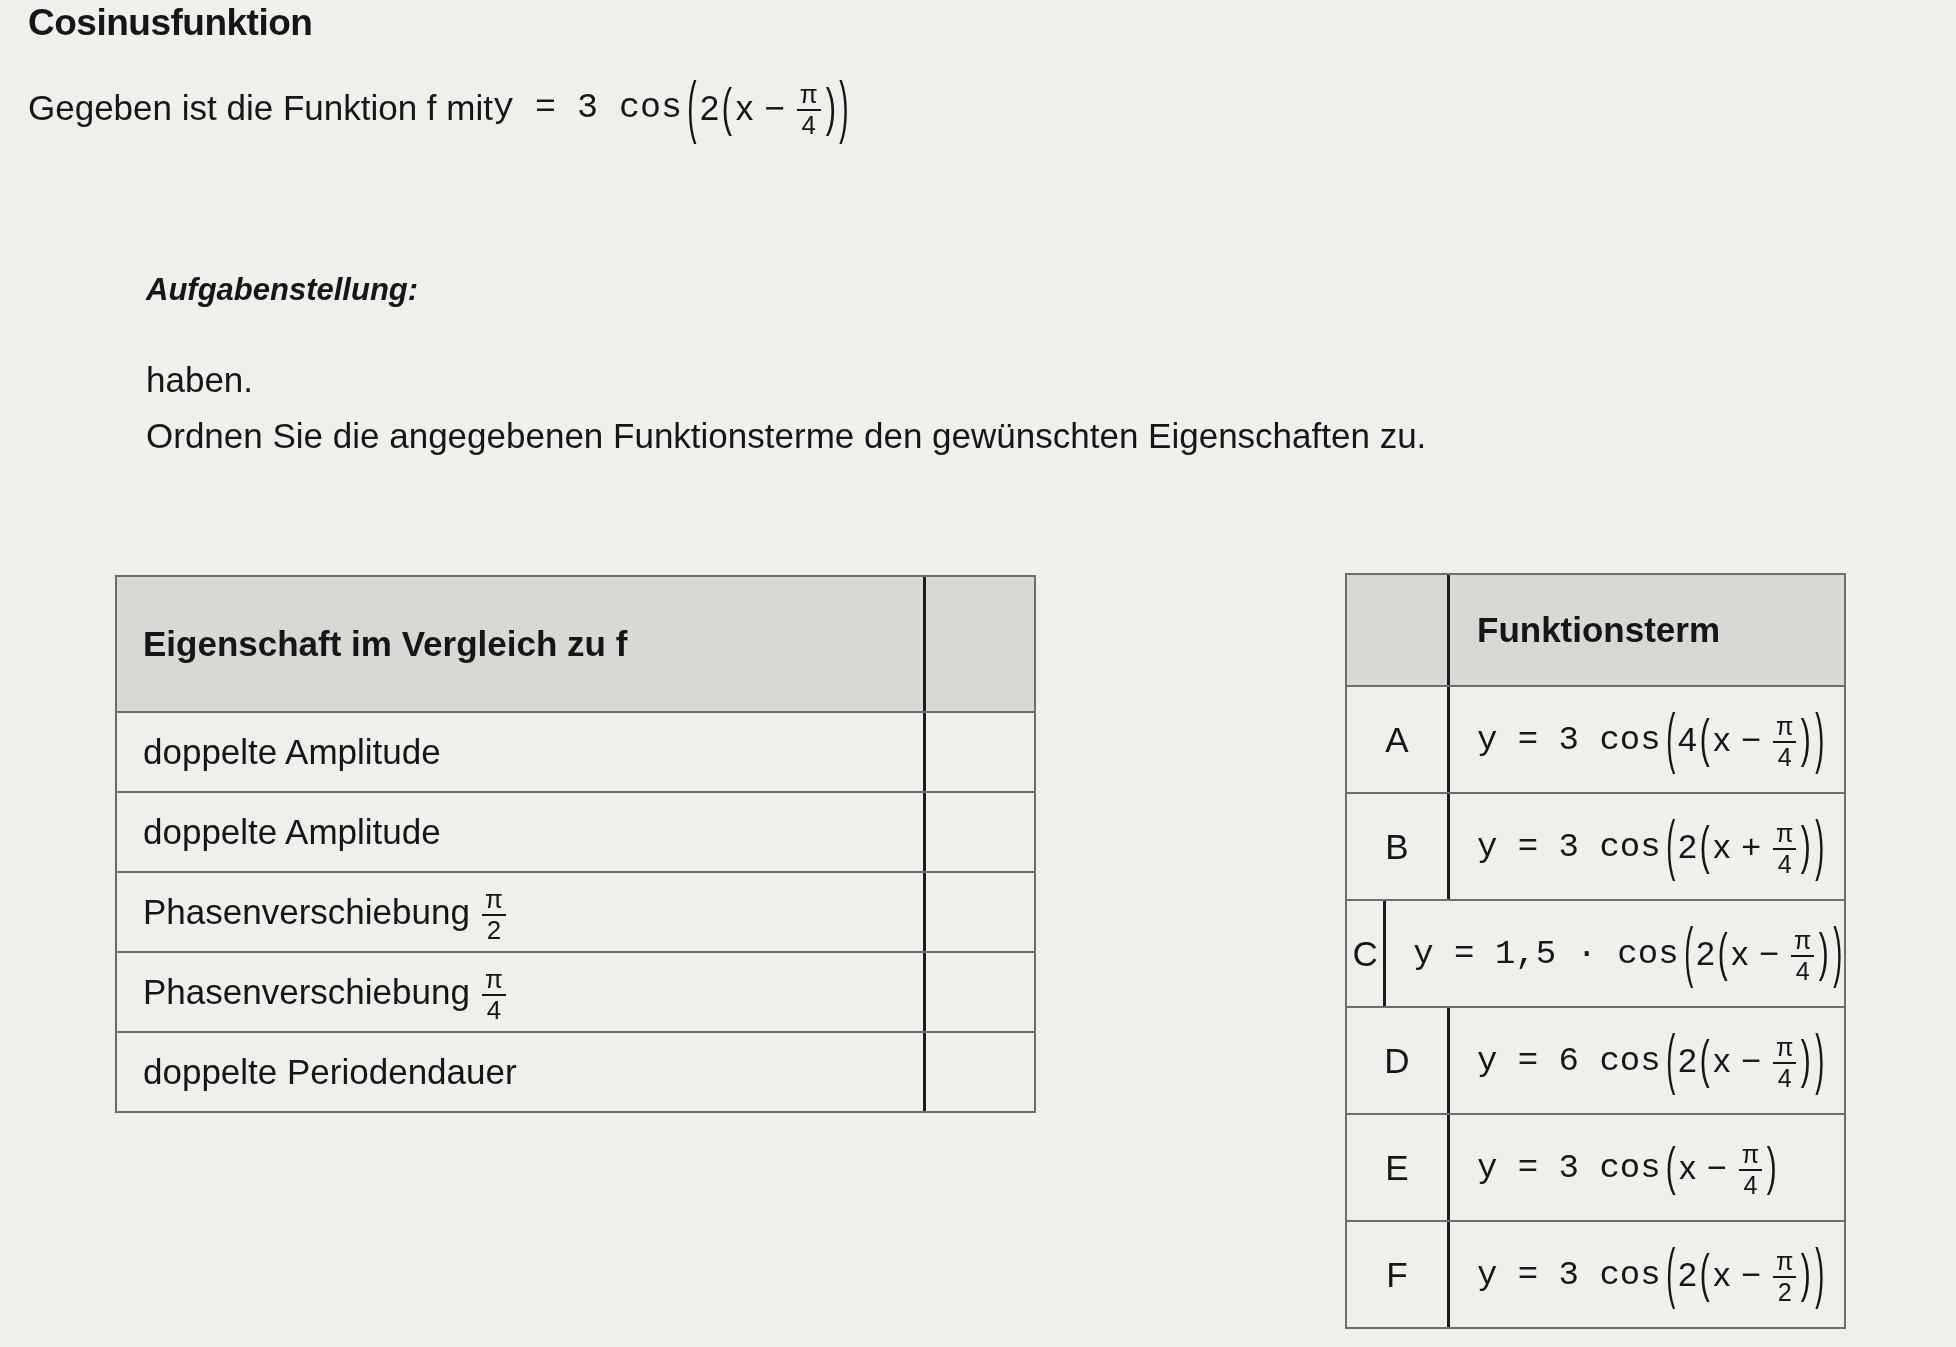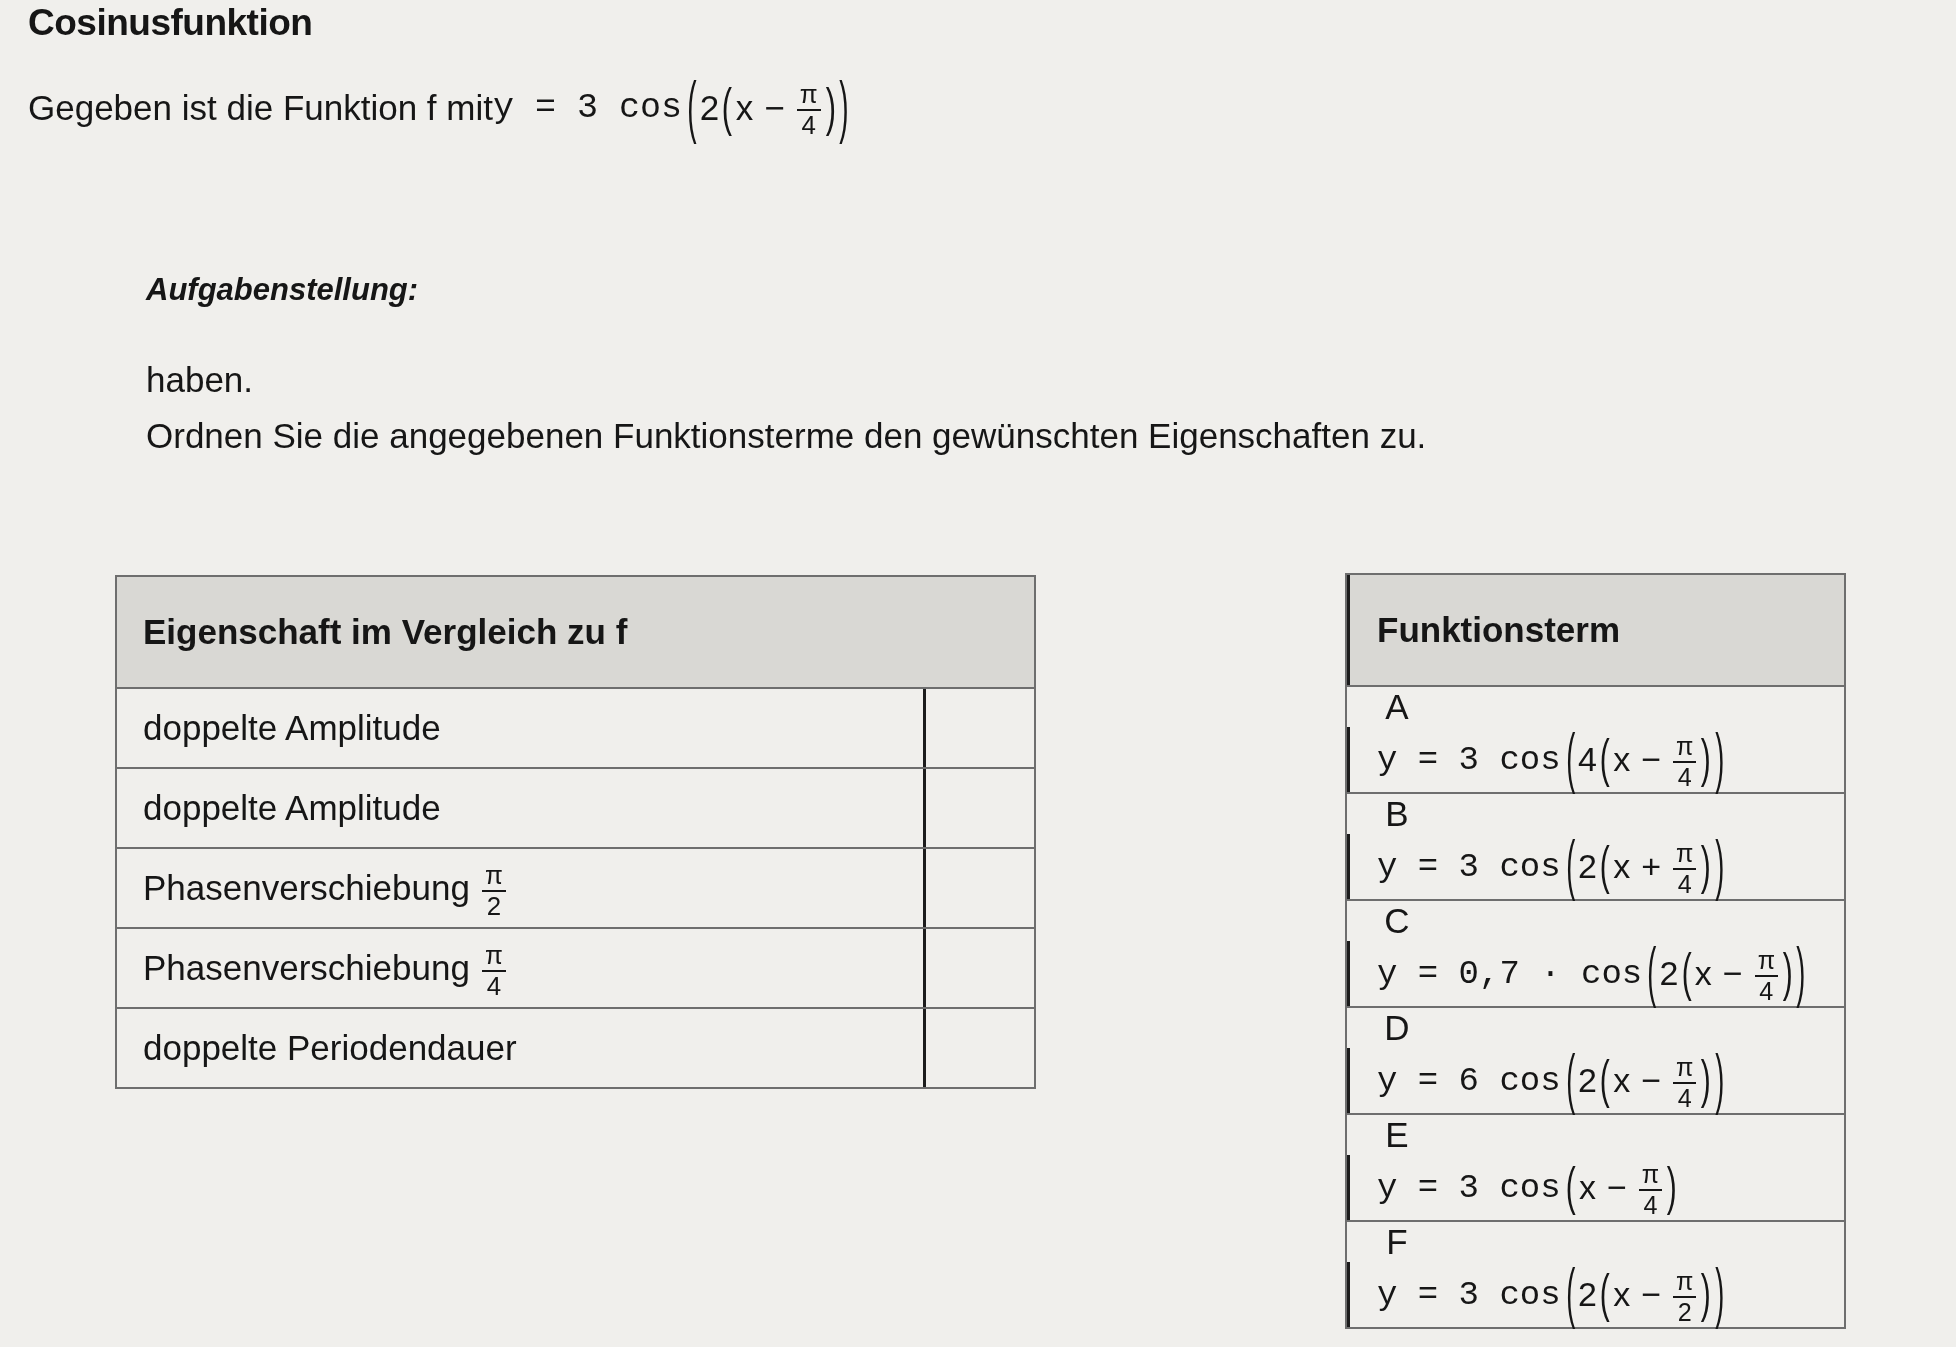--- a/index.html
+++ b/index.html
@@ -55,30 +55,30 @@
   
   .tbl{
     position:absolute;border:2px solid var(--line);
     background:transparent;
   }
   .tbl-row{display:flex;border-top:2px solid var(--line);}
   .tbl-row:first-child{border-top:none;}
   .tbl-header{background:var(--header-bg);}
   .properties-table{left:115px;top:575px;width:921px;}
   .properties-table .tbl-row{height:80px;}
-  .properties-table .tbl-row.tbl-header{height:110px;align-items:center;}
+  .properties-table .tbl-row.tbl-header{height:134px;}
   .label-cell{
     width:806px;display:flex;align-items:center;
     padding-left:26px;font-size:35px;
   }
   .label-cell.hdr{font-size:35px;font-weight:700;}
   .answer-cell{flex:1;border-left:3px solid var(--divider);}
   .prop-frac{margin-left:12px;transform:translateY(3px);}
   .terms-table{left:1345px;top:573px;width:501px;}
-  .terms-table .tbl-row{height:107px;flex-direction:column;}
+  .terms-table .tbl-row{height:107px;}
   .terms-table .tbl-row.tbl-header{height:110px;}
   .letter-cell{
     width:100px;display:flex;align-items:center;justify-content:center;
     font-size:35px;
   }
   .term-cell{
     flex:1;border-left:3px solid var(--divider);
     display:flex;align-items:center;padding-left:27px;
     font-size:34px;overflow:visible;
   }
@@ -195,21 +195,21 @@
             </span>
             <span class="paren p-inner">)</span>
             <span class="paren p-outer">)</span>
           </span>
       </div>
     </div>
     <div class="tbl-row">
       <div class="letter-cell">C</div>
       <div class="term-cell">
         <span class="formula">
-            <span class="lead">y = 0,7 · cos</span>
+            <span class="lead">y = 1,5 · cos</span>
             <span class="paren p-outer">(</span>
             <span class="factor">2</span>
             <span class="paren p-inner">(</span>
             <span class="mvar">x</span>
             <span class="sign">−</span>
             <span class="frac">
               <span class="num">π</span>
               <span class="den">4</span>
             </span>
             <span class="paren p-inner">)</span>

